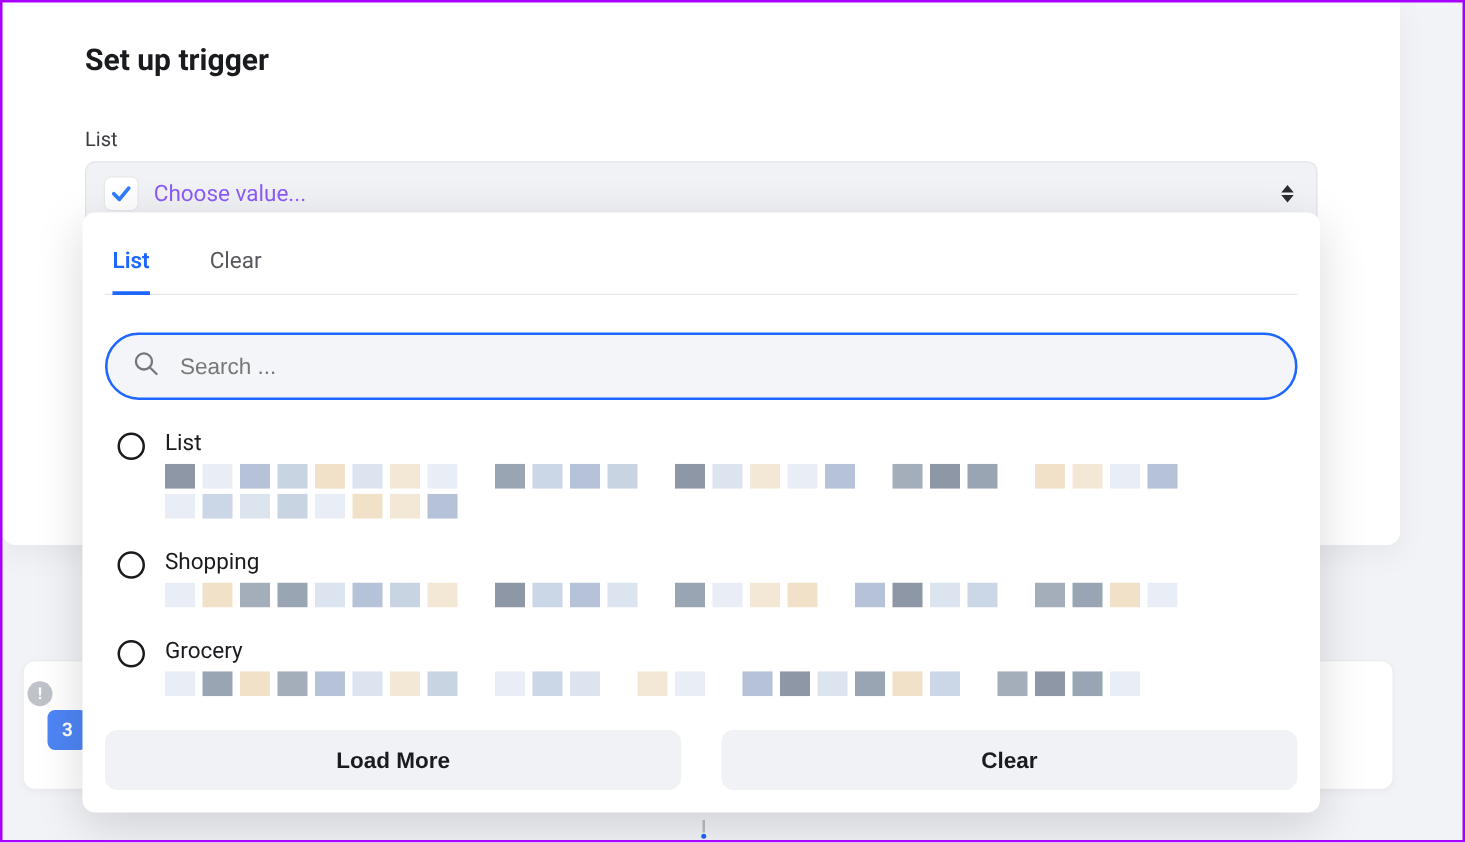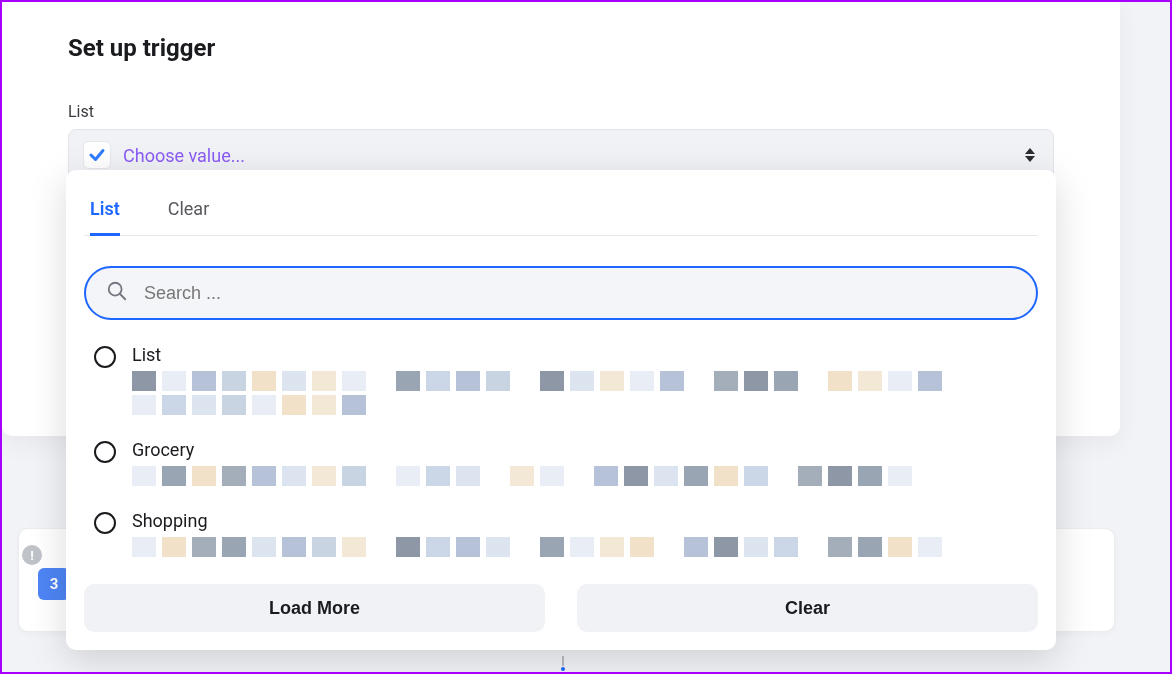--- a/index.html
+++ b/index.html
@@ -349,85 +349,85 @@
             <span class="px" style="background: rgb(240, 225, 200);"></span>
             <span class="px" style="background: rgb(243, 232, 213);"></span>
             <span class="px" style="background: rgb(181, 194, 216);"></span>
           </div>
       </div>
     </div>
 
     <div class="option">
       <div class="radio-circle"></div>
       <div class="option-content">
-        <div class="option-title">Grocery</div>
+        <div class="option-title">Shopping</div>
         <div class="pixel-row">
             <span class="px" style="background: rgb(233, 238, 246);"></span>
-            <span class="px" style="background: rgb(154, 165, 180);"></span>
             <span class="px" style="background: rgb(240, 225, 200);"></span>
             <span class="px" style="background: rgb(164, 173, 186);"></span>
-            <span class="px" style="background: rgb(181, 194, 216);"></span>
-            <span class="px" style="background: rgb(220, 228, 239);"></span>
-            <span class="px" style="background: rgb(243, 232, 213);"></span>
+            <span class="px" style="background: rgb(154, 165, 180);"></span>
+            <span class="px" style="background: rgb(220, 228, 239);"></span>
+            <span class="px" style="background: rgb(181, 194, 216);"></span>
             <span class="px" style="background: rgb(201, 212, 227);"></span>
-            <span class="px" style="width: 18px; background: transparent;"></span>
-            <span class="px" style="background: rgb(233, 238, 246);"></span>
-            <span class="px" style="background: rgb(203, 214, 230);"></span>
-            <span class="px" style="background: rgb(220, 228, 239);"></span>
-            <span class="px" style="width: 18px; background: transparent;"></span>
-            <span class="px" style="background: rgb(243, 232, 213);"></span>
-            <span class="px" style="background: rgb(233, 238, 246);"></span>
-            <span class="px" style="width: 18px; background: transparent;"></span>
-            <span class="px" style="background: rgb(181, 194, 216);"></span>
-            <span class="px" style="background: rgb(142, 151, 165);"></span>
-            <span class="px" style="background: rgb(220, 228, 239);"></span>
-            <span class="px" style="background: rgb(154, 165, 180);"></span>
-            <span class="px" style="background: rgb(240, 225, 200);"></span>
+            <span class="px" style="background: rgb(243, 232, 213);"></span>
+            <span class="px" style="width: 18px; background: transparent;"></span>
+            <span class="px" style="background: rgb(142, 151, 165);"></span>
+            <span class="px" style="background: rgb(203, 214, 230);"></span>
+            <span class="px" style="background: rgb(181, 194, 216);"></span>
+            <span class="px" style="background: rgb(220, 228, 239);"></span>
+            <span class="px" style="width: 18px; background: transparent;"></span>
+            <span class="px" style="background: rgb(154, 165, 180);"></span>
+            <span class="px" style="background: rgb(233, 238, 246);"></span>
+            <span class="px" style="background: rgb(243, 232, 213);"></span>
+            <span class="px" style="background: rgb(240, 225, 200);"></span>
+            <span class="px" style="width: 18px; background: transparent;"></span>
+            <span class="px" style="background: rgb(181, 194, 216);"></span>
+            <span class="px" style="background: rgb(142, 151, 165);"></span>
+            <span class="px" style="background: rgb(220, 228, 239);"></span>
             <span class="px" style="background: rgb(203, 214, 230);"></span>
             <span class="px" style="width: 18px; background: transparent;"></span>
             <span class="px" style="background: rgb(164, 173, 186);"></span>
-            <span class="px" style="background: rgb(142, 151, 165);"></span>
-            <span class="px" style="background: rgb(154, 165, 180);"></span>
+            <span class="px" style="background: rgb(154, 165, 180);"></span>
+            <span class="px" style="background: rgb(240, 225, 200);"></span>
             <span class="px" style="background: rgb(233, 238, 246);"></span>
           </div>
       </div>
     </div>
 
     <div class="option">
       <div class="radio-circle"></div>
       <div class="option-content">
-        <div class="option-title">Shopping</div>
+        <div class="option-title">Grocery</div>
         <div class="pixel-row">
             <span class="px" style="background: rgb(233, 238, 246);"></span>
+            <span class="px" style="background: rgb(154, 165, 180);"></span>
             <span class="px" style="background: rgb(240, 225, 200);"></span>
             <span class="px" style="background: rgb(164, 173, 186);"></span>
-            <span class="px" style="background: rgb(154, 165, 180);"></span>
-            <span class="px" style="background: rgb(220, 228, 239);"></span>
-            <span class="px" style="background: rgb(181, 194, 216);"></span>
+            <span class="px" style="background: rgb(181, 194, 216);"></span>
+            <span class="px" style="background: rgb(220, 228, 239);"></span>
+            <span class="px" style="background: rgb(243, 232, 213);"></span>
             <span class="px" style="background: rgb(201, 212, 227);"></span>
-            <span class="px" style="background: rgb(243, 232, 213);"></span>
-            <span class="px" style="width: 18px; background: transparent;"></span>
-            <span class="px" style="background: rgb(142, 151, 165);"></span>
-            <span class="px" style="background: rgb(203, 214, 230);"></span>
-            <span class="px" style="background: rgb(181, 194, 216);"></span>
-            <span class="px" style="background: rgb(220, 228, 239);"></span>
-            <span class="px" style="width: 18px; background: transparent;"></span>
-            <span class="px" style="background: rgb(154, 165, 180);"></span>
-            <span class="px" style="background: rgb(233, 238, 246);"></span>
-            <span class="px" style="background: rgb(243, 232, 213);"></span>
-            <span class="px" style="background: rgb(240, 225, 200);"></span>
-            <span class="px" style="width: 18px; background: transparent;"></span>
-            <span class="px" style="background: rgb(181, 194, 216);"></span>
-            <span class="px" style="background: rgb(142, 151, 165);"></span>
-            <span class="px" style="background: rgb(220, 228, 239);"></span>
+            <span class="px" style="width: 18px; background: transparent;"></span>
+            <span class="px" style="background: rgb(233, 238, 246);"></span>
+            <span class="px" style="background: rgb(203, 214, 230);"></span>
+            <span class="px" style="background: rgb(220, 228, 239);"></span>
+            <span class="px" style="width: 18px; background: transparent;"></span>
+            <span class="px" style="background: rgb(243, 232, 213);"></span>
+            <span class="px" style="background: rgb(233, 238, 246);"></span>
+            <span class="px" style="width: 18px; background: transparent;"></span>
+            <span class="px" style="background: rgb(181, 194, 216);"></span>
+            <span class="px" style="background: rgb(142, 151, 165);"></span>
+            <span class="px" style="background: rgb(220, 228, 239);"></span>
+            <span class="px" style="background: rgb(154, 165, 180);"></span>
+            <span class="px" style="background: rgb(240, 225, 200);"></span>
             <span class="px" style="background: rgb(203, 214, 230);"></span>
             <span class="px" style="width: 18px; background: transparent;"></span>
             <span class="px" style="background: rgb(164, 173, 186);"></span>
-            <span class="px" style="background: rgb(154, 165, 180);"></span>
-            <span class="px" style="background: rgb(240, 225, 200);"></span>
+            <span class="px" style="background: rgb(142, 151, 165);"></span>
+            <span class="px" style="background: rgb(154, 165, 180);"></span>
             <span class="px" style="background: rgb(233, 238, 246);"></span>
           </div>
       </div>
     </div>
 
   </div>
 
   <div class="actions">
     <button class="action-btn">Load More</button>
     <button class="action-btn">Clear</button>

